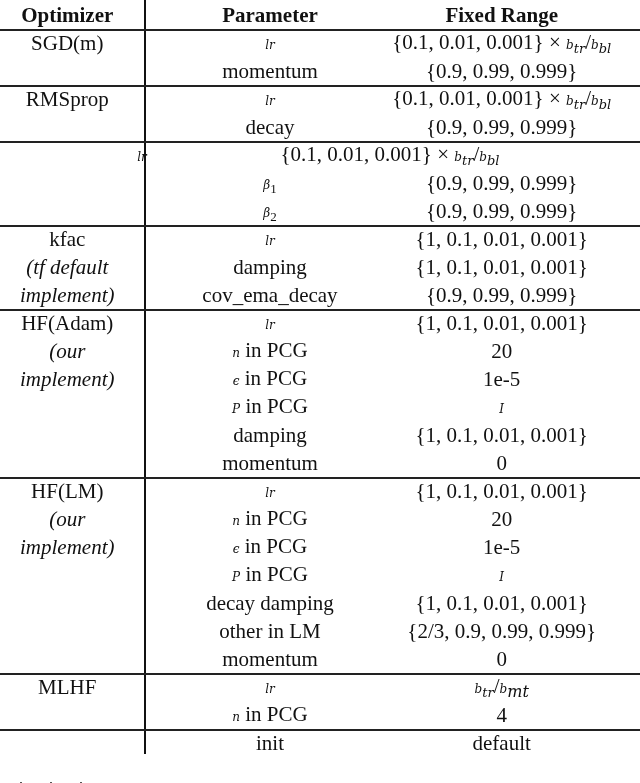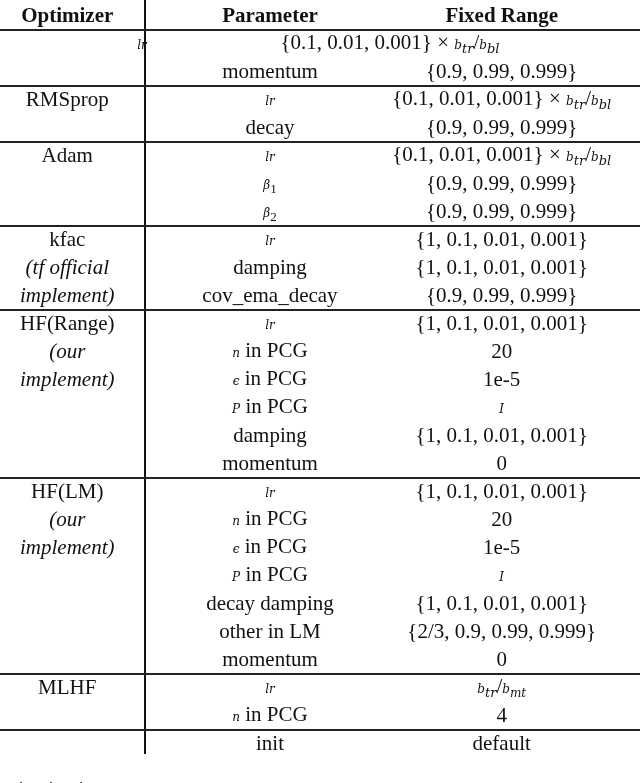--- a/index.html
+++ b/index.html
@@ -29,20 +29,21 @@
 
 <div id="tbl">
   <div class="row hdr">
     <div class="c1">Optimizer</div>
     <div class="c2">Parameter</div>
     <div class="c3">Fixed Range</div>
   </div>
   <div id="body">
       <div>
         <div class="row">
+          <div class="c1">SGD(m)</div>
           <div class="c2"><span class="math">lr</span></div>
           <div class="c3"><span style="white-space: pre;">{0.1, 0.01, 0.001} × </span><span class="math">b</span><sub class="math" style="font-size: 13px;">tr</sub><span>/</span><span class="math">b</span><sub class="math" style="font-size: 13px;">bl</sub></div>
         </div>
         <div class="row">
           <div class="c1"></div>
           <div class="c2">momentum</div>
           <div class="c3">{0.9, 0.99, 0.999}</div>
         </div>
       </div>
       <div>
@@ -52,21 +53,20 @@
           <div class="c3"><span style="white-space: pre;">{0.1, 0.01, 0.001} × </span><span class="math">b</span><sub class="math" style="font-size: 13px;">tr</sub><span>/</span><span class="math">b</span><sub class="math" style="font-size: 13px;">bl</sub></div>
         </div>
         <div class="row">
           <div class="c1"></div>
           <div class="c2">decay</div>
           <div class="c3">{0.9, 0.99, 0.999}</div>
         </div>
       </div>
       <div>
         <div class="row">
-          <div class="c1">Adam</div>
           <div class="c2"><span class="math">lr</span></div>
           <div class="c3"><span style="white-space: pre;">{0.1, 0.01, 0.001} × </span><span class="math">b</span><sub class="math" style="font-size: 13px;">tr</sub><span>/</span><span class="math">b</span><sub class="math" style="font-size: 13px;">bl</sub></div>
         </div>
         <div class="row">
           <div class="c1"></div>
           <div class="c2"><span class="math">β</span><sub class="up">1</sub></div>
           <div class="c3">{0.9, 0.99, 0.999}</div>
         </div>
         <div class="row">
           <div class="c1"></div>
@@ -74,33 +74,33 @@
           <div class="c3">{0.9, 0.99, 0.999}</div>
         </div>
       </div>
       <div>
         <div class="row">
           <div class="c1">kfac</div>
           <div class="c2"><span class="math">lr</span></div>
           <div class="c3">{1, 0.1, 0.01, 0.001}</div>
         </div>
         <div class="row">
-          <div class="c1 it">(tf official</div>
+          <div class="c1 it">(tf default</div>
           <div class="c2">damping</div>
           <div class="c3">{1, 0.1, 0.01, 0.001}</div>
         </div>
         <div class="row">
           <div class="c1 it">implement)</div>
           <div class="c2">cov_ema_decay</div>
           <div class="c3">{0.9, 0.99, 0.999}</div>
         </div>
       </div>
       <div>
         <div class="row">
-          <div class="c1">HF(Range)</div>
+          <div class="c1">HF(Adam)</div>
           <div class="c2"><span class="math">lr</span></div>
           <div class="c3">{1, 0.1, 0.01, 0.001}</div>
         </div>
         <div class="row">
           <div class="c1 it">(our</div>
           <div class="c2"><span class="math">n</span><span style="white-space: pre;"> in PCG</span></div>
           <div class="c3">20</div>
         </div>
         <div class="row">
           <div class="c1 it">implement)</div>
@@ -157,21 +157,21 @@
         <div class="row">
           <div class="c1"></div>
           <div class="c2">momentum</div>
           <div class="c3">0</div>
         </div>
       </div>
       <div>
         <div class="row">
           <div class="c1">MLHF</div>
           <div class="c2"><span class="math">lr</span></div>
-          <div class="c3"><span style="white-space: pre;"></span><span class="math">b</span><sub class="math" style="font-size: 13px;">tr</sub><span>/</span><span class="math">b</span><sub class="math" style="font-size: 12px;">mt</sub></div>
+          <div class="c3"><span style="white-space: pre;"></span><span class="math">b</span><sub class="math" style="font-size: 13px;">tr</sub><span>/</span><span class="math">b</span><sub class="math" style="font-size: 16px;">mt</sub></div>
         </div>
         <div class="row">
           <div class="c1"></div>
           <div class="c2"><span class="math">n</span><span style="white-space: pre;"> in PCG</span></div>
           <div class="c3">4</div>
         </div>
       </div>
       <div>
         <div class="row">
           <div class="c1"></div>

